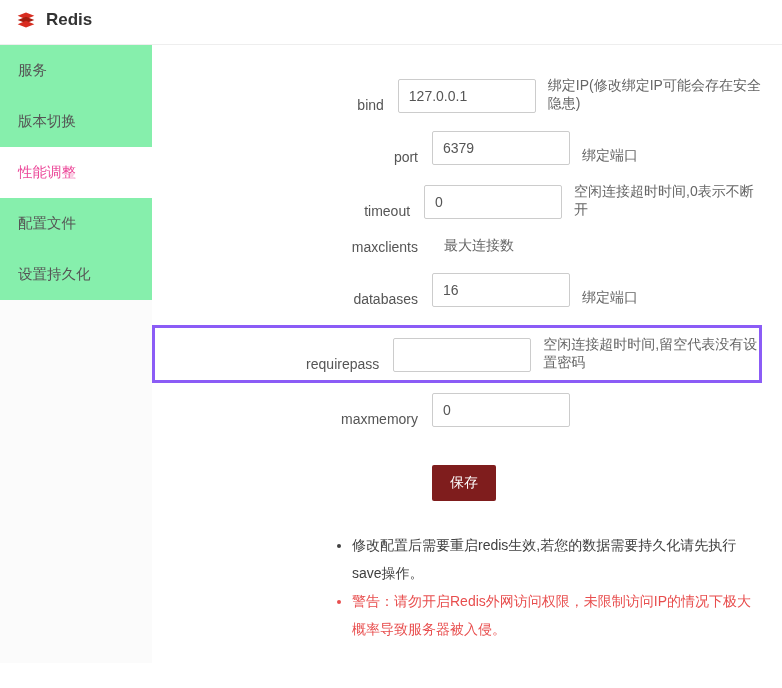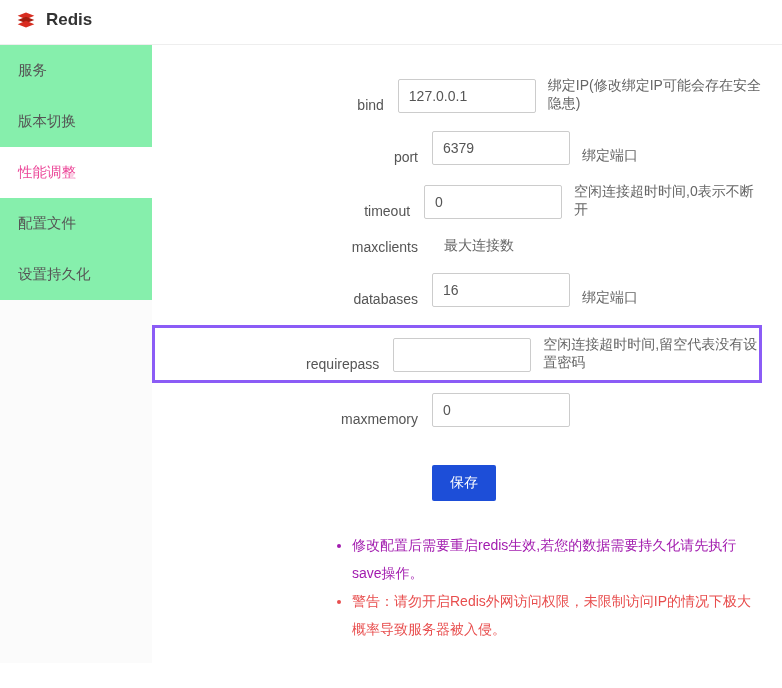--- a/index.html
+++ b/index.html
@@ -75,36 +75,36 @@
     margin-left: 12px;
     color: #666;
     font-size: 14px;
   }
   .highlight-row {
     border: 3px solid #8b5cf6;
     padding: 8px 0;
     margin-bottom: 10px;
   }
   .btn-save {
-    background: #1d4ed8;
+    background: #7f1d1d;
     color: #fff;
     border: none;
     padding: 9px 18px;
     font-size: 14px;
     border-radius: 2px;
     cursor: pointer;
     margin-left: 280px;
     margin-top: 20px;
   }
   .notes {
     margin-top: 30px;
     margin-left: 200px;
   }
   .notes li {
-    color: #a21caf;
+    color: #404040;
     font-size: 14px;
     line-height: 2;
     list-style: disc;
   }
   .notes li.warn {
     color: #e84e4e;
   }
 </style>
 </head>
 <body>

